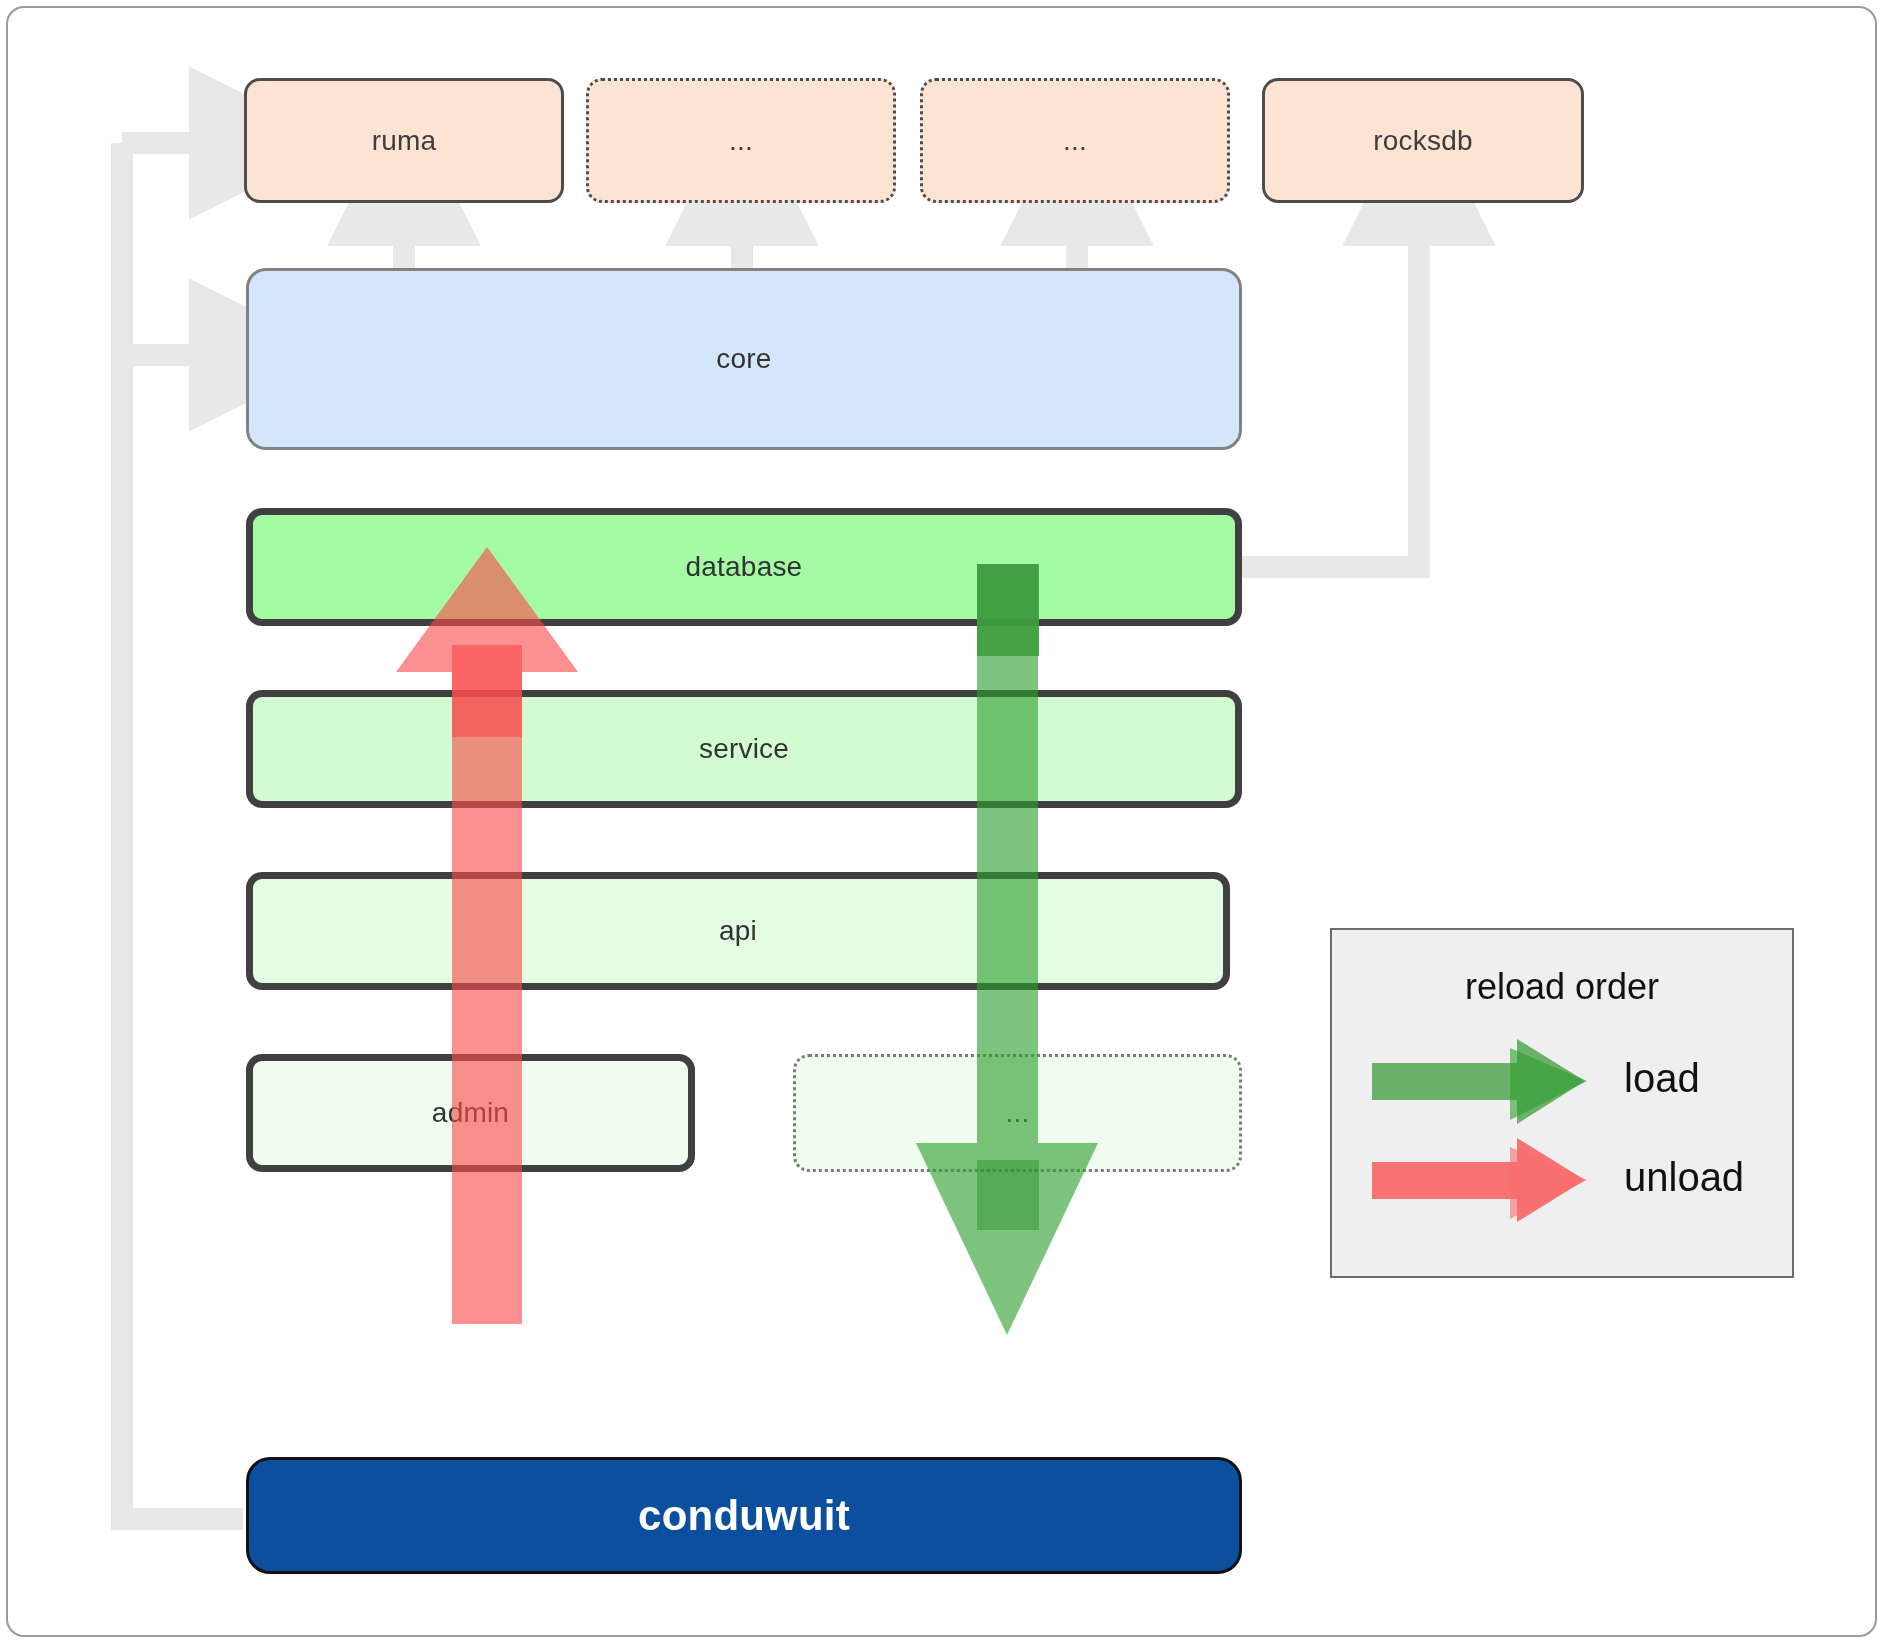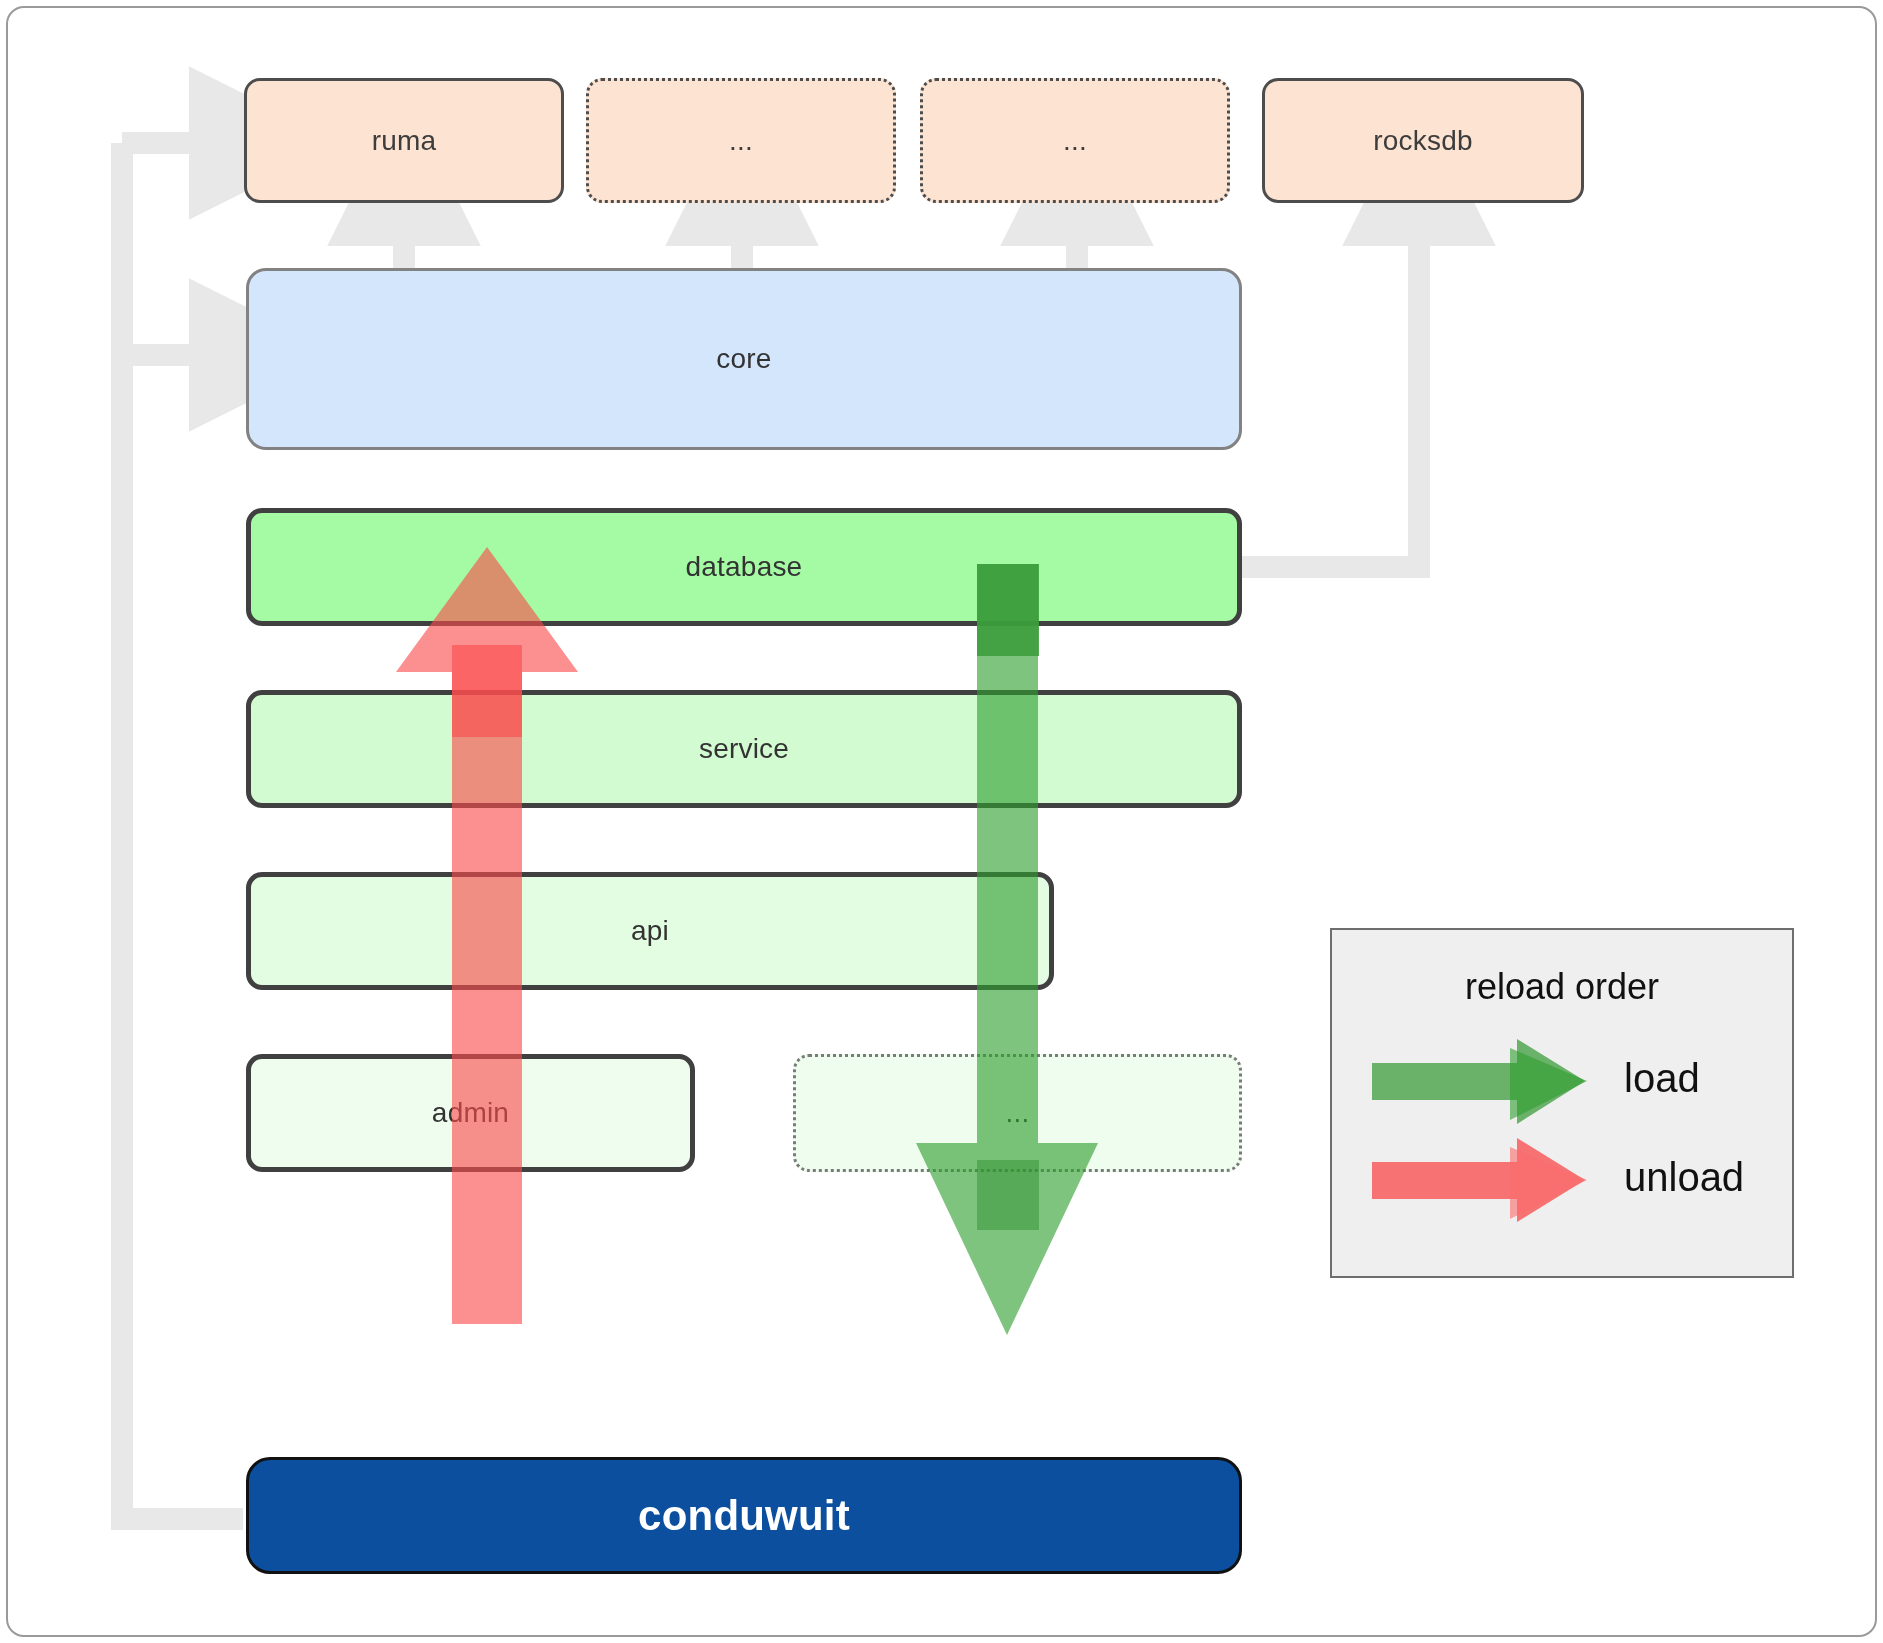--- a/index.html
+++ b/index.html
@@ -51,21 +51,21 @@
 
   
   .core {
     background: #d4e6fb;
     border: 3px solid #828282;
     border-radius: 20px;
   }
 
   
   .layer {
-    border: 5px solid #404040;
+    border: 7px solid #404040;
     border-radius: 16px;
   }
   .layer-database { background: #a4fba4; }
   .layer-service  { background: #d2fbd2; }
   .layer-api      { background: #e2fde2; }
   .layer-admin    { background: #effdef; }
   .layer-dots     { background: #effdef; border: 3px dotted #7a7a7a; }
   .layer-router   { background: #ffffff; }
 
   
@@ -175,21 +175,21 @@
   </div>
 
   <div class="node layer layer-database" style="left:246px; top:508px; width:996px; height:118px;">
     <span class="lbl">database</span>
   </div>
 
   <div class="node layer layer-service" style="left:246px; top:690px; width:996px; height:118px;">
     <span class="lbl">service</span>
   </div>
 
-  <div class="node layer layer-api" style="left:246px; top:872px; width:808px; height:118px;">
+  <div class="node layer layer-api" style="left:246px; top:872px; width:984px; height:118px;">
     <span class="lbl">api</span>
   </div>
 
   <div class="node layer layer-admin" style="left:246px; top:1054px; width:449px; height:118px;">
     <span class="lbl">admin</span>
   </div>
 
   <div class="node layer layer-dots" style="left:793px; top:1054px; width:449px; height:118px;">
     <span class="lbl">...</span>
   </div>

